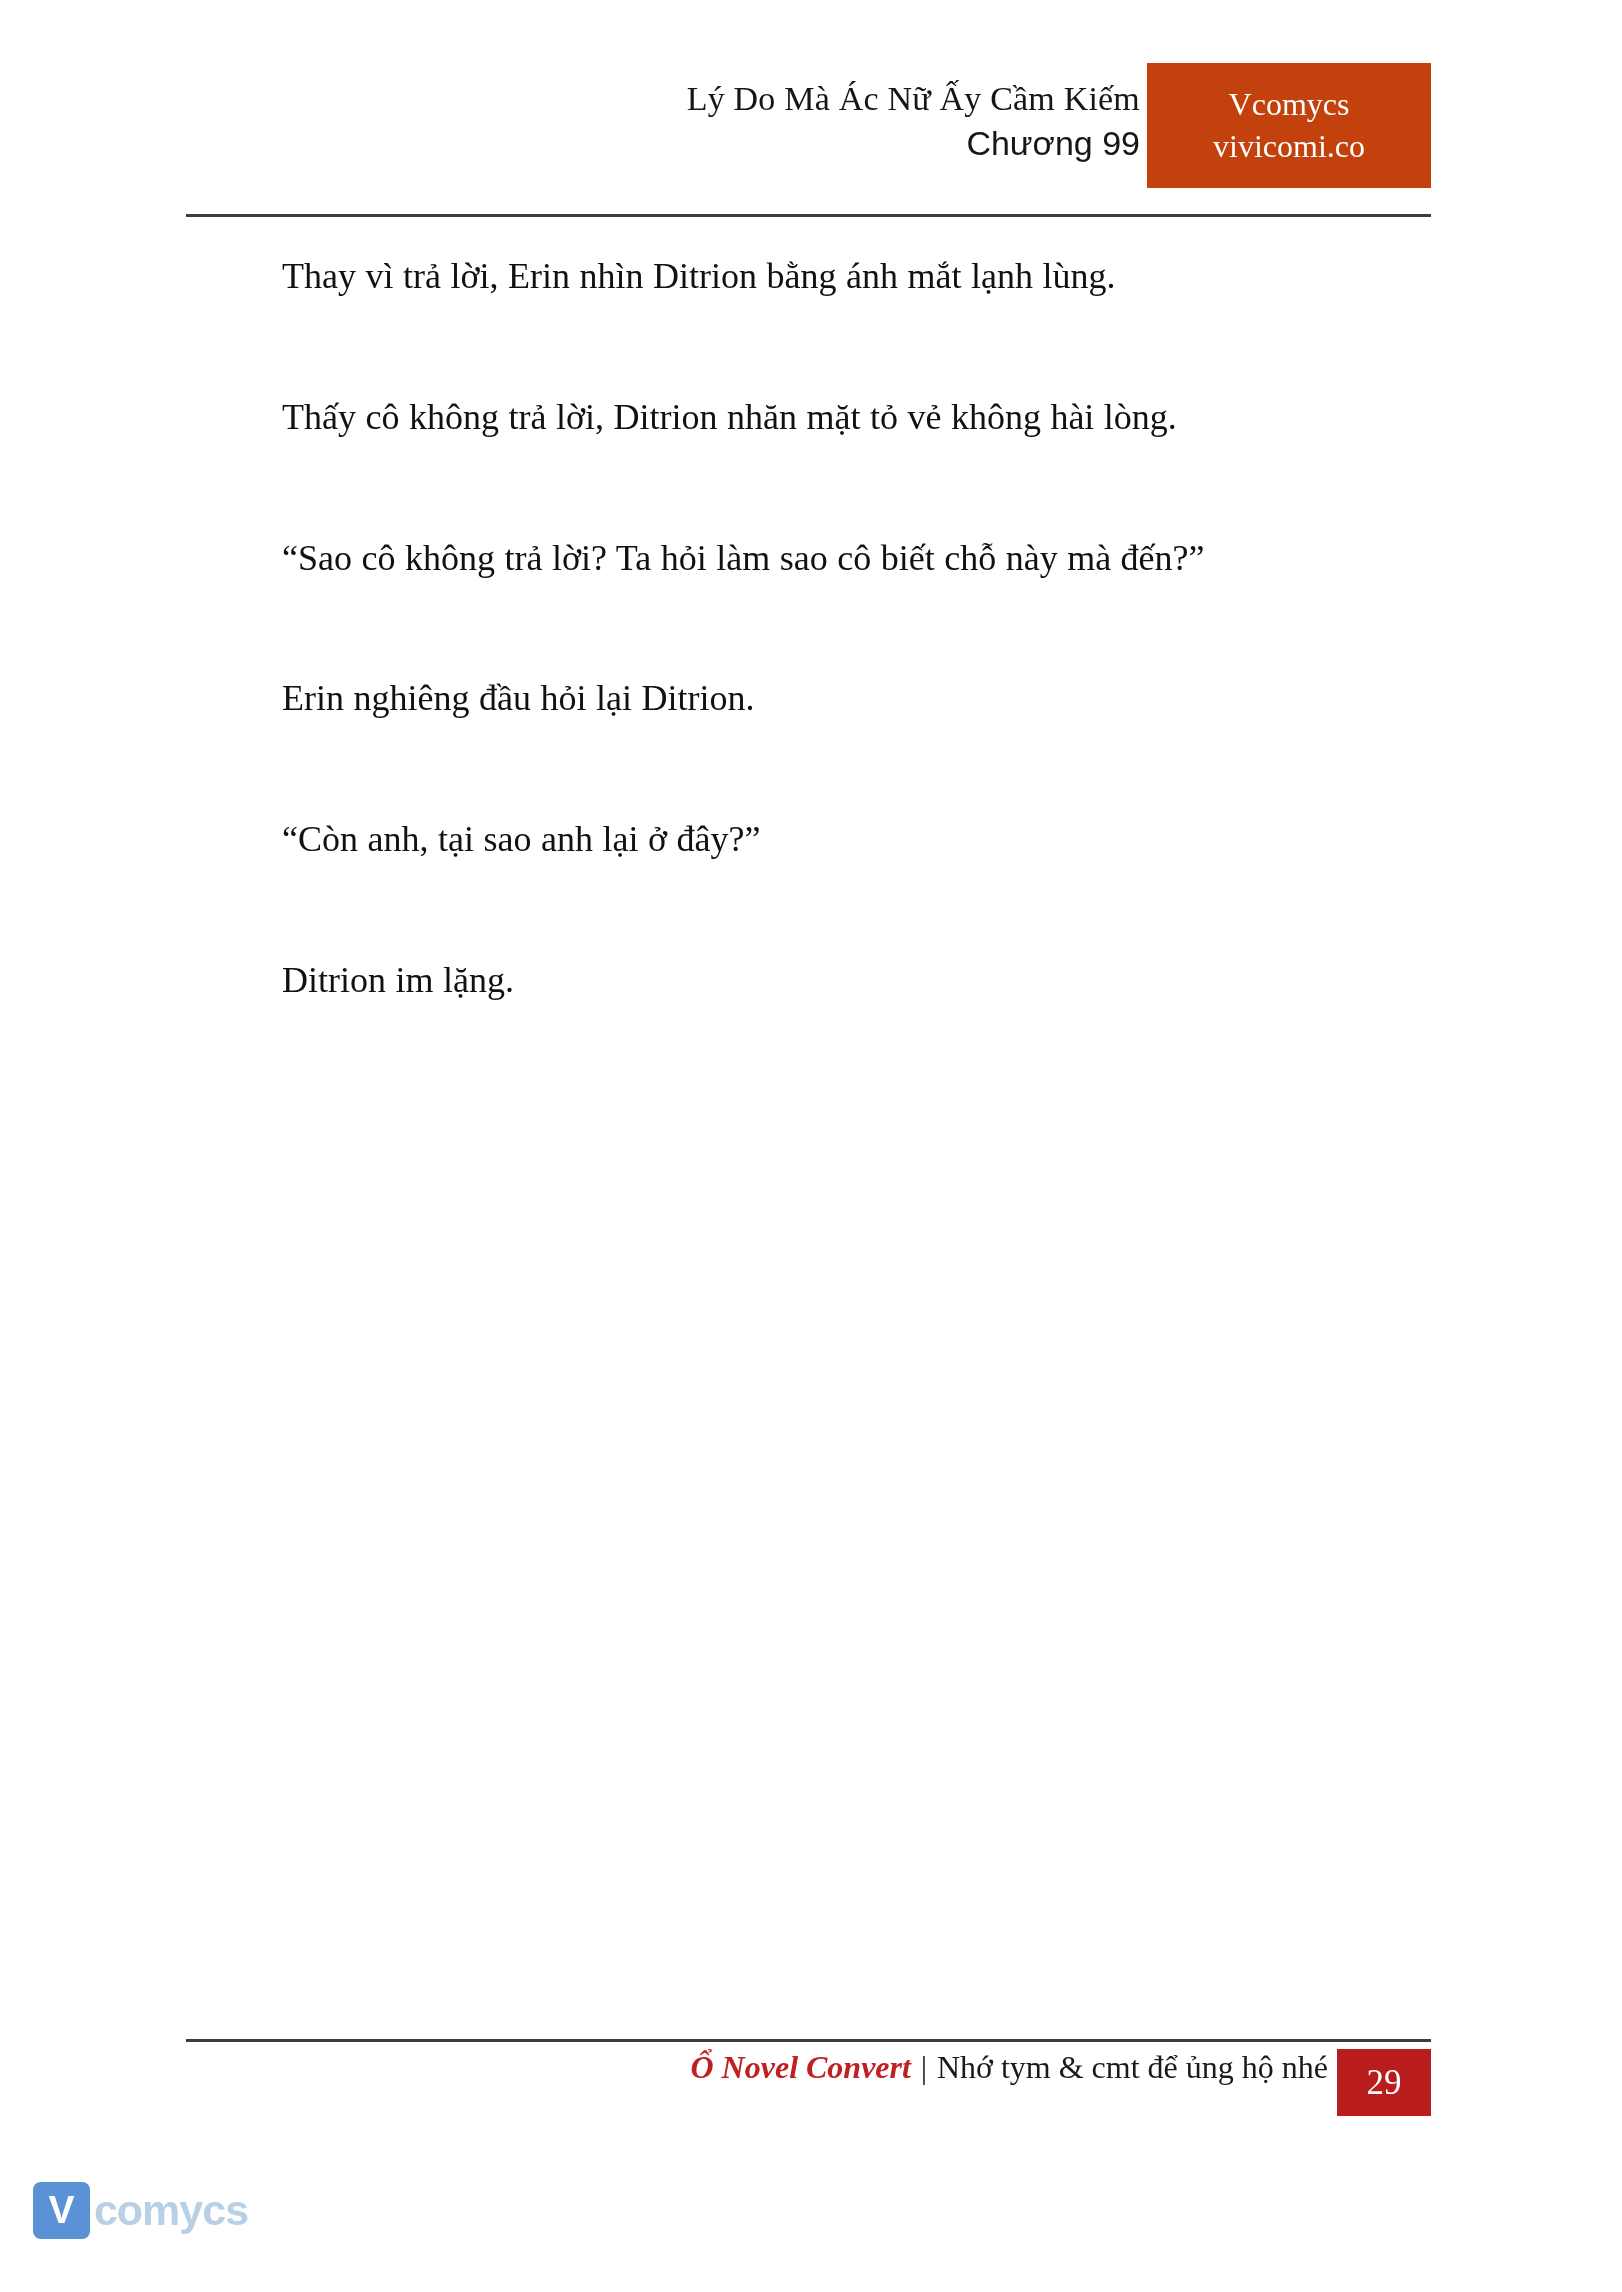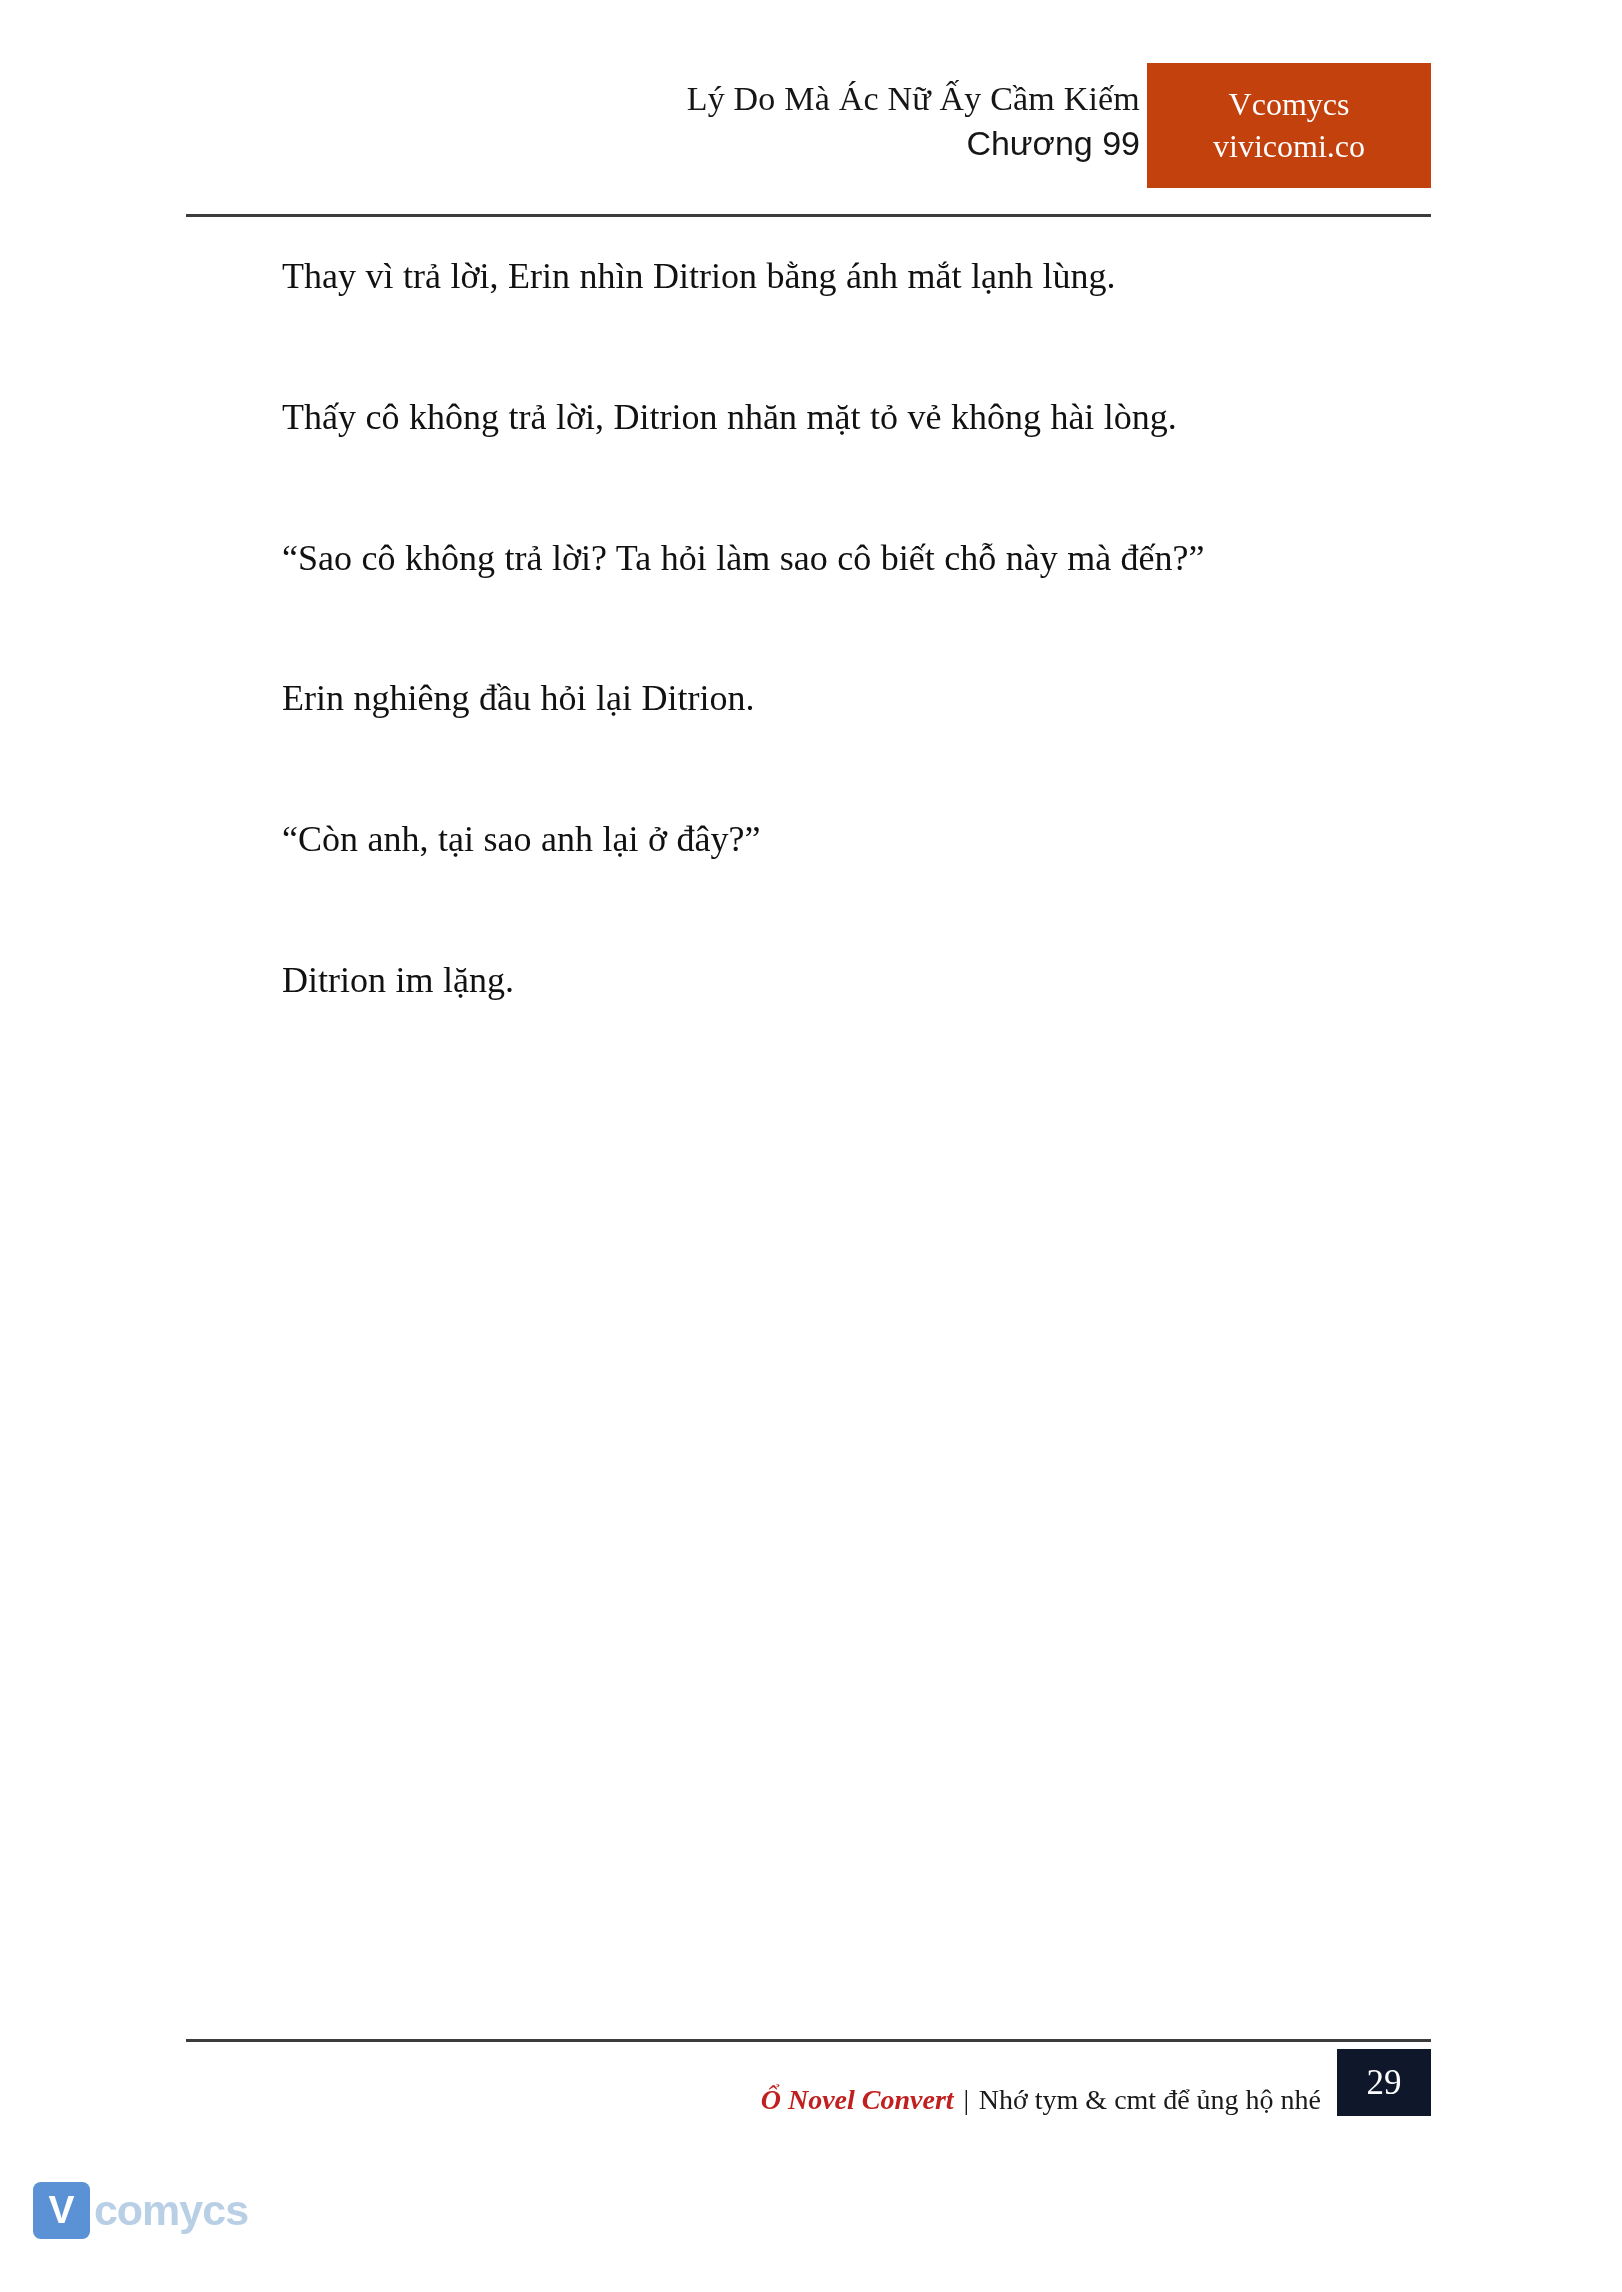--- a/index.html
+++ b/index.html
@@ -126,40 +126,40 @@
   .footer-inner {
     position: absolute;
     right: 0;
     top: 0;
     display: flex;
     align-items: stretch;
     height: 67px;
   }
   .footer-text {
     display: flex;
-    align-items: flex-end;
-    font-family: "Liberation Serif", serif;
-    font-size: 28px;
+    align-items: flex-start;
+    font-family: "Liberation Serif", serif;
+    font-size: 32px;
     color: #1a1a1a;
-    padding-right: 16px;
+    padding-right: 9px;
     white-space: nowrap;
   }
   .footer-brand {
     color: #c0201f;
     font-weight: bold;
     font-style: italic;
     margin-right: 9.8px;
   }
   .footer-sep {
     color: #1a1a1a;
     margin-right: 9.8px;
   }
   .footer-pagebox {
     width: 94px;
-    background: #0f172a;
+    background: #b91c1c;
     color: #ffffff;
     display: flex;
     align-items: center;
     justify-content: center;
     font-family: "Liberation Serif", serif;
     font-size: 35px;
   }
 
   
   .watermark {

